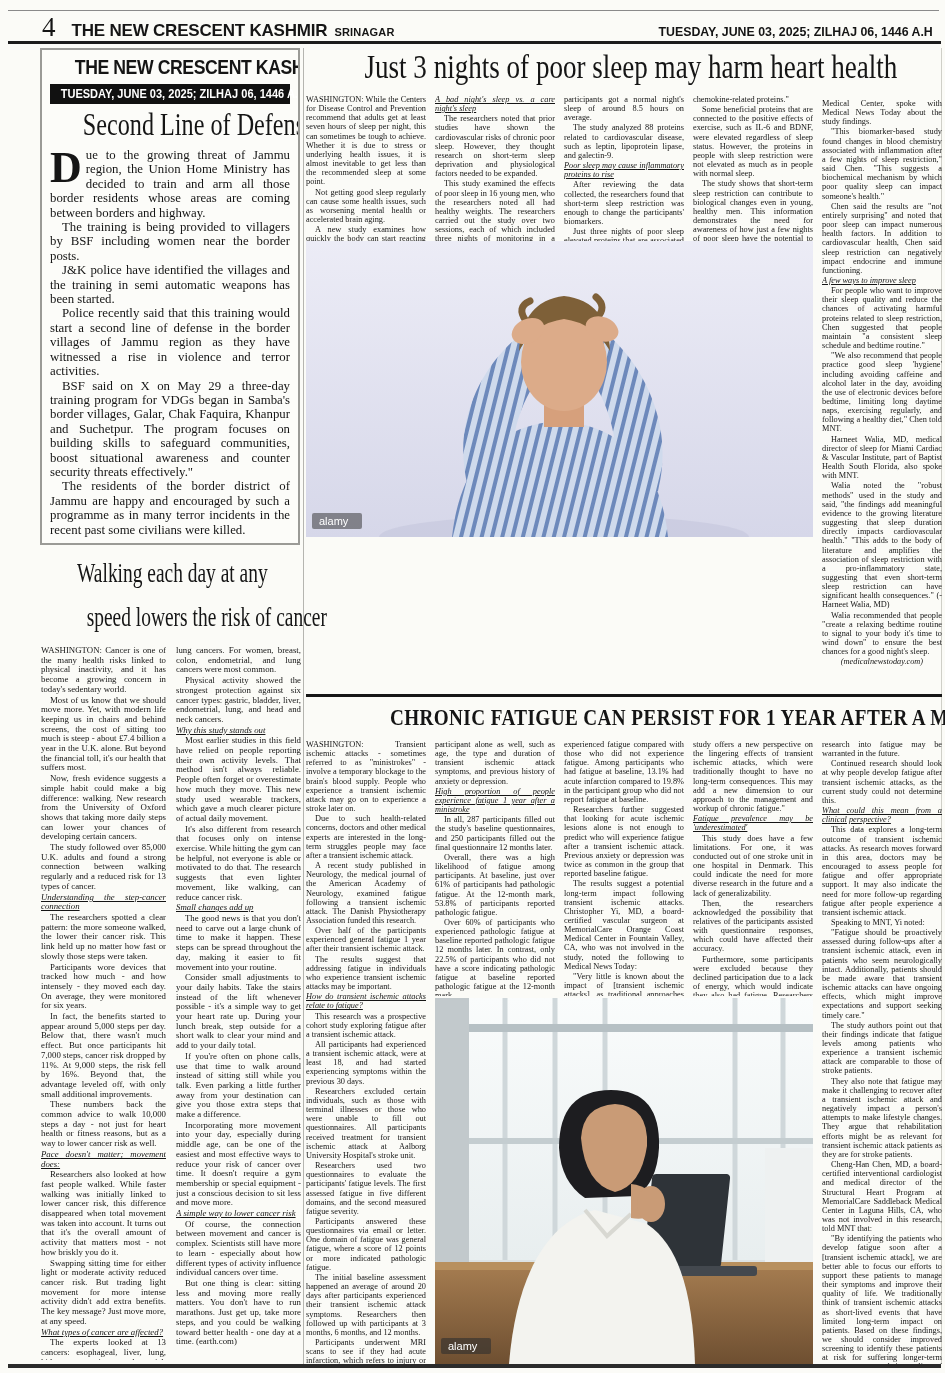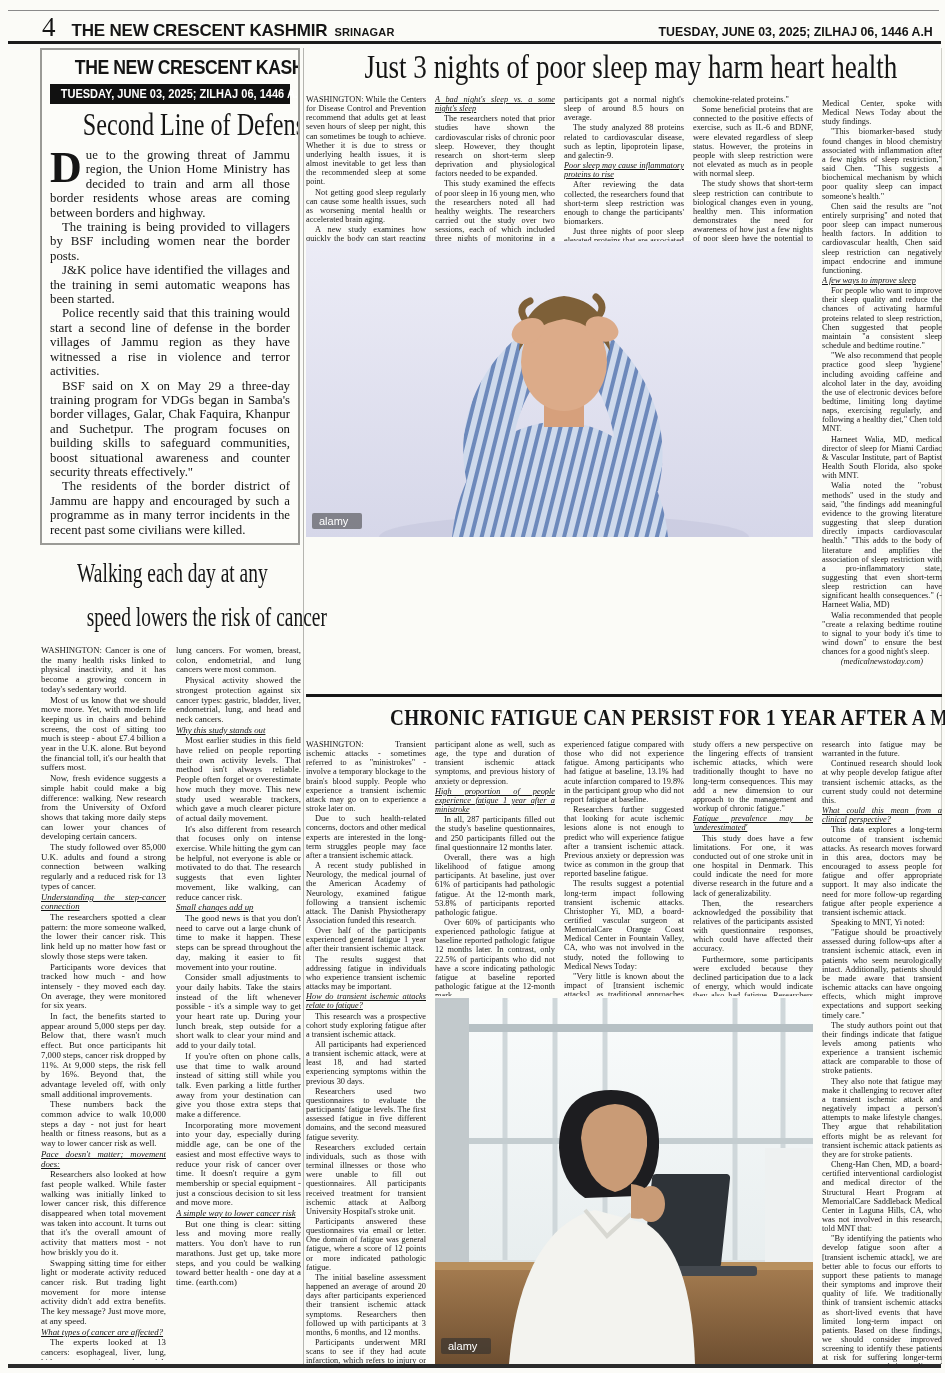--- a/index.html
+++ b/index.html
@@ -130,34 +130,35 @@
       <p class="para p">Physical activity showed the strongest protection against six cancer types: gastric, bladder, liver, endometrial, lung, and head and neck cancers.</p>
       <p class="para sub">Why this study stands out</p>
       <p class="para p">Most earlier studies in this field have relied on people reporting their own activity levels. That method isn't always reliable. People often forget or overestimate how much they move. This new study used wearable trackers, which gave a much clearer picture of actual daily movement.</p>
       <p class="para p">It's also different from research that focuses only on intense exercise. While hitting the gym can be helpful, not everyone is able or motivated to do that. The research suggests that even lighter movement, like walking, can reduce cancer risk.</p>
       <p class="para sub">Small changes add up</p>
       <p class="para p">The good news is that you don't need to carve out a large chunk of time to make it happen. These steps can be spread throughout the day, making it easier to fit movement into your routine.</p>
       <p class="para p">Consider small adjustments to your daily habits. Take the stairs instead of the lift whenever possible - it's a simple way to get your heart rate up. During your lunch break, step outside for a short walk to clear your mind and add to your daily total.</p>
       <p class="para p">If you're often on phone calls, use that time to walk around instead of sitting still while you talk. Even parking a little further away from your destination can give you those extra steps that make a difference.</p>
       <p class="para p">Incorporating more movement into your day, especially during middle age, can be one of the easiest and most effective ways to reduce your risk of cancer over time. It doesn't require a gym membership or special equipment - just a conscious decision to sit less and move more.</p>
       <p class="para sub">A simple way to lower cancer risk</p>
+      <p class="para p">Of course, the connection between movement and cancer is complex. Scientists still have more to learn - especially about how different types of activity influence individual cancers over time.</p>
       <p class="para p">But one thing is clear: sitting less and moving more really matters. You don't have to run marathons. Just get up, take more steps, and you could be walking toward better health - one day at a time. (earth.com)</p>
     </div>
 
   <div class="sleep">
     <div class="sleep-headline">
       <span class="squeeze">Just 3 nights of poor sleep may harm heart health</span>
     </div>
     <div class="news-col row-top c1">
         <p class="para lead">WASHINGTON: While the Centers for Disease Control and Prevention recommend that adults get at least seven hours of sleep per night, this can sometimes be tough to achieve. Whether it is due to stress or underlying health issues, it is almost inevitable to get less than the recommended sleep at some point.</p>
         <p class="para p">Not getting good sleep regularly can cause some health issues, such as worsening mental health or accelerated brain aging.</p>
         <p class="para p">A new study examines how quickly the body can start reacting negatively to poor sleep. The</p>
       </div>
     <div class="news-col row-top c2">
-        <p class="para sub">A bad night's sleep vs. a some night's sleep</p>
+        <p class="para sub">A bad night's sleep vs. a care night's sleep</p>
         <p class="para p">The researchers noted that prior studies have shown the cardiovascular risks of chronic poor sleep. However, they thought research on short-term sleep deprivation and physiological factors needed to be expanded.</p>
         <p class="para p">This study examined the effects of poor sleep in 16 young men, who the researchers noted all had healthy weights. The researchers carried out the study over two sessions, each of which included three nights of monitoring in a sleep lab.</p>
       </div>
     <div class="news-col row-top c3">
         <p class="para lead">participants got a normal night's sleep of around 8.5 hours on average.</p>
         <p class="para p">The study analyzed 88 proteins related to cardiovascular disease, such as leptin, lipoprotein lipase, and galectin-9.</p>
         <p class="para sub">Poor sleep may cause inflammatory proteins to rise</p>
         <p class="para p">After reviewing the data collected, the researchers found that short-term sleep restriction was enough to change the participants' biomarkers.</p>
         <p class="para p">Just three nights of poor sleep elevated proteins that are associated with an increased risk</p>
       </div>
@@ -214,22 +215,22 @@
     </div>
     <div class="news-col full c1">
         <p class="para lead">WASHINGTON: Transient ischemic attacks - sometimes referred to as "ministrokes" - involve a temporary blockage to the brain's blood supply. People who experience a transient ischemic attack may go on to experience a stroke later on.</p>
         <p class="para p">Due to such health-related concerns, doctors and other medical experts are interested in the long-term struggles people may face after a transient ischemic attack.</p>
         <p class="para p">A recent study published in Neurology, the medical journal of the American Academy of Neurology, examined fatigue following a transient ischemic attack. The Danish Physiotherapy Association funded this research.</p>
         <p class="para p">Over half of the participants experienced general fatigue 1 year after their transient ischemic attack.</p>
         <p class="para p">The results suggest that addressing fatigue in individuals who experience transient ischemic attacks may be important.</p>
         <p class="para sub">How do transient ischemic attacks relate to fatigue?</p>
         <p class="para p">This research was a prospective cohort study exploring fatigue after a transient ischemic attack.</p>
         <p class="para p">All participants had experienced a transient ischemic attack, were at least 18, and had started experiencing symptoms within the previous 30 days.</p>
+        <p class="para p">Researchers excluded certain individuals, such as those with terminal illnesses or those who were unable to fill out questionnaires. All participants received treatment for transient ischemic attack at Aalborg University Hospital's stroke unit.</p>
         <p class="para p">Researchers used two questionnaires to evaluate the participants' fatigue levels. The first assessed fatigue in five different domains, and the second measured fatigue severity.</p>
-        <p class="para p">Researchers excluded certain individuals, such as those with terminal illnesses or those who were unable to fill out questionnaires. All participants received treatment for transient ischemic attack at Aalborg University Hospital's stroke unit.</p>
         <p class="para p">Participants answered these questionnaires via email or letter. One domain of fatigue was general fatigue, where a score of 12 points or more indicated pathologic fatigue.</p>
         <p class="para p">The initial baseline assessment happened an average of around 20 days after participants experienced their transient ischemic attack symptoms. Researchers then followed up with participants at 3 months, 6 months, and 12 months.</p>
         <p class="para p">Participants underwent MRI scans to see if they had acute infarction, which refers to injury or death of brain tissue resulting from the blockage in blood flow.</p>
       </div>
     <div class="news-col row-top c2">
         <p class="para lead">participant alone as well, such as age, the type and duration of transient ischemic attack symptoms, and previous history of anxiety or depression.</p>
         <p class="para sub">High proportion of people experience fatigue 1 year after a ministroke</p>
         <p class="para p">In all, 287 participants filled out the study's baseline questionnaires, and 250 participants filled out the final questionnaire 12 months later.</p>
         <p class="para p">Overall, there was a high likelihood of fatigue among participants. At baseline, just over 61% of participants had pathologic fatigue. At the 12-month mark, 53.8% of participants reported pathologic fatigue.</p>
         <p class="para p">Over 60% of participants who experienced pathologic fatigue at baseline reported pathologic fatigue 12 months later. In contrast, only 22.5% of participants who did not have a score indicating pathologic fatigue at baseline reported pathologic fatigue at the 12-month mark.</p>

